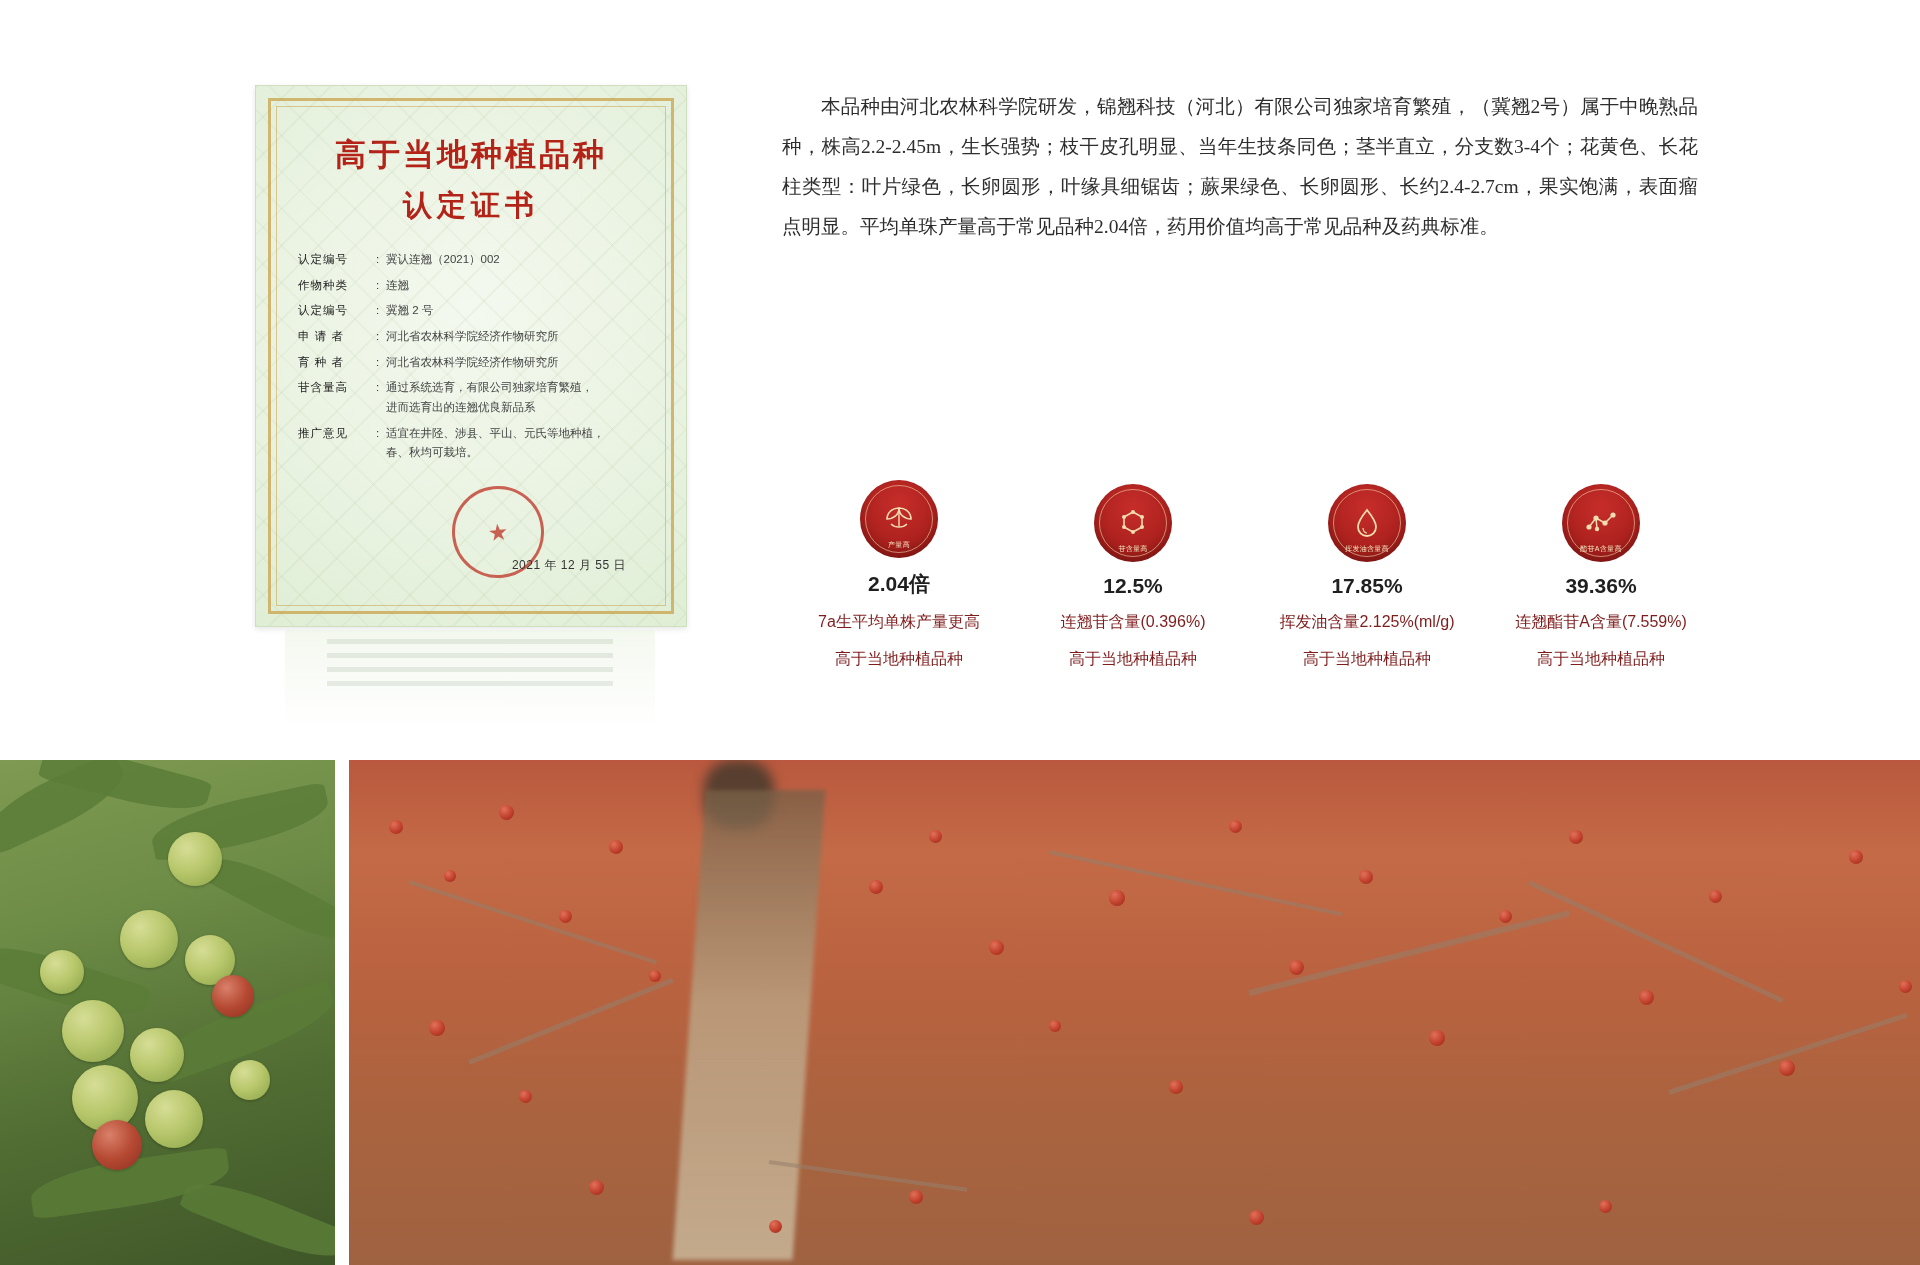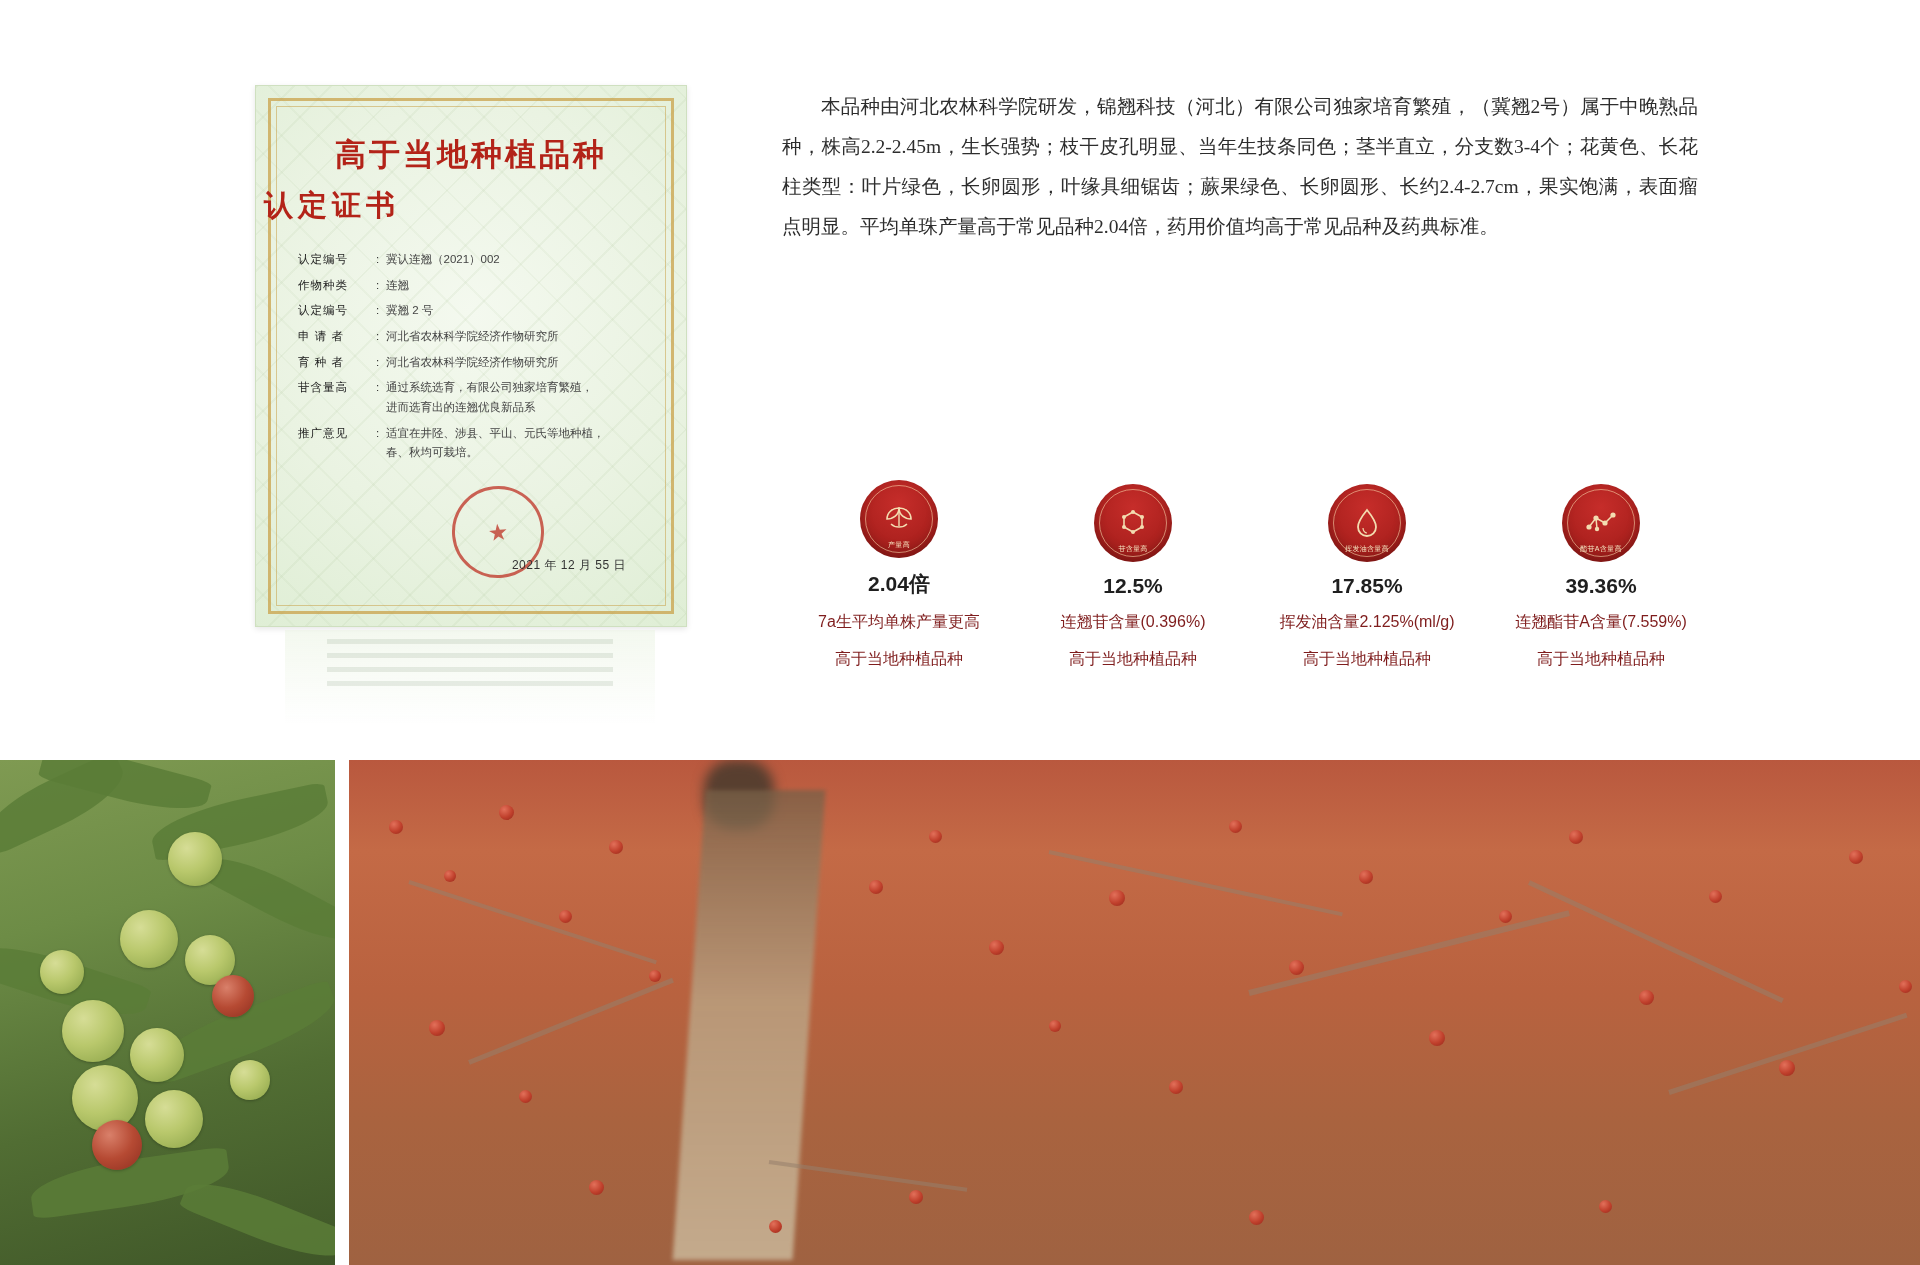--- a/index.html
+++ b/index.html
@@ -70,26 +70,26 @@
     color: #b32318;
     font-family: "Liberation Serif", serif;
     font-weight: bold;
     font-size: 31px;
     letter-spacing: 3px;
   }
   .cert-title2 {
     position: absolute;
     left: 0; right: 0;
     top: 100px;
+    text-align: center;
     color: #b32318;
     font-family: Liberation Sans, sans-serif;
     font-weight: bold;
     font-size: 29px;
     letter-spacing: 5px;
-    padding-left: 8px;
   }
   .cert-fields {
     position: absolute;
     left: 42px;
     top: 165px;
     right: 36px;
   }
   .cf-row {
     display: flex;
     align-items: flex-start;

